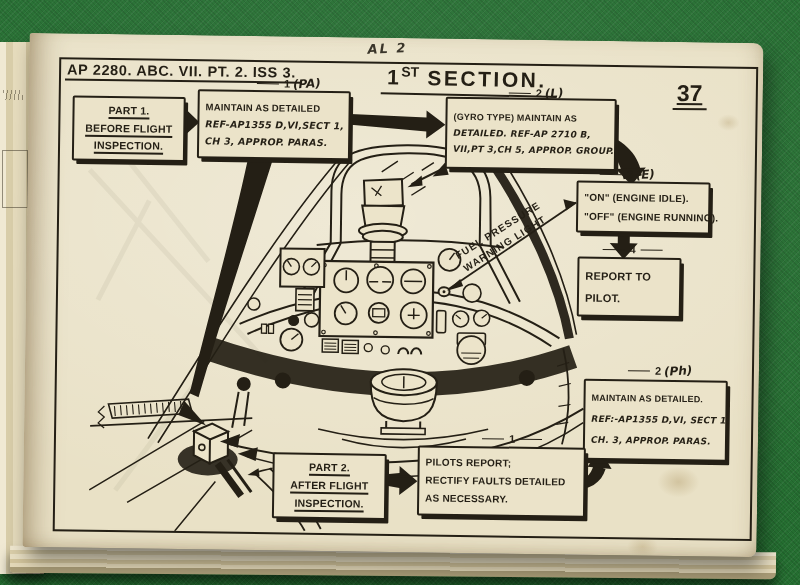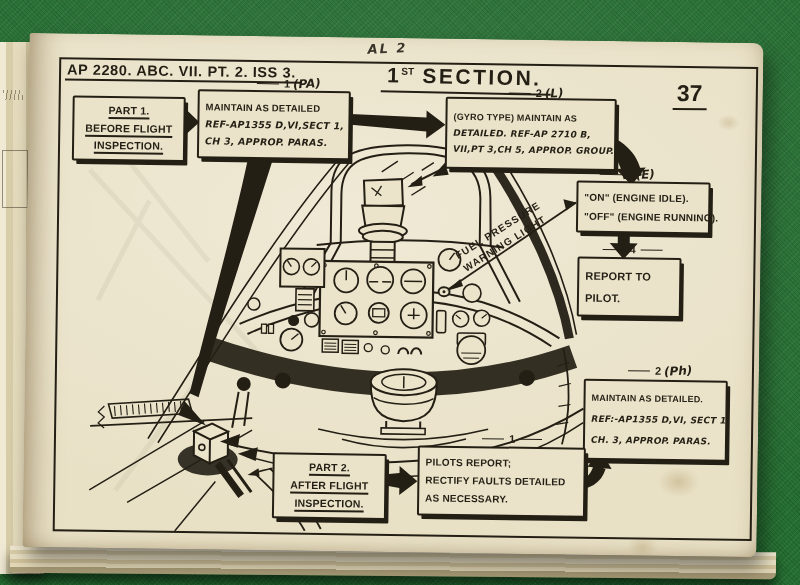--- a/index.html
+++ b/index.html
@@ -31,23 +31,23 @@
                inset 0 -12px 20px -14px rgba(120,95,55,.4),
                6px 12px 20px rgba(0,0,0,.45);
     border-radius:3px 10px 8px 3px;}
   .frame{position:absolute;left:30px;top:24px;width:695px;height:470px;border:2.4px solid #241f15;}
   .al2{position:absolute;left:338px;top:3px;font:600 13px "DejaVu Sans",sans-serif;font-style:italic;
     transform:rotate(-3deg);color:#3a352a;letter-spacing:2px;}
   .ref-header{position:absolute;left:4px;top:2px;font:700 14.5px "Liberation Sans",sans-serif;
     letter-spacing:.6px;border-bottom:2px solid #241f15;padding:0 6px 1px 2px;white-space:nowrap;}
   .title{position:absolute;left:320px;top:0;font:700 21px "Liberation Sans",sans-serif;letter-spacing:2.5px;
     border-bottom:2.6px solid #241f15;padding:0 10px 3px 6px;transform:rotate(.4deg);white-space:nowrap;}
-  .title .sup{font-size:10px;vertical-align:super;letter-spacing:0;}
+  .title .sup{font-size:14px;vertical-align:super;letter-spacing:0;}
   .pageno{position:absolute;left:612px;top:12px;font:700 23px "Liberation Sans",sans-serif;
-    border-bottom:2.2px solid #241f15;padding:0 4px 1px;}
+    border-bottom:2.2px solid #241f15;padding:0 4px 1px;text-decoration:underline;}
   .cockpit-svg{position:absolute;left:0;top:0;width:695px;height:470px;z-index:1;}
   .fbox{position:absolute;z-index:2;background:#ebe3c9;border:2.4px solid #241f15;border-radius:2px;
     box-shadow:3.5px 4.5px 0 -1px #241f15;display:flex;flex-direction:column;justify-content:center;
     padding:3px 6px;}
   .fbox .ln{font:700 9.5px/1.8 "Liberation Sans",sans-serif;letter-spacing:.2px;white-space:nowrap;}
   .fbox .it{font-style:italic;font-weight:600;font-family:"DejaVu Sans",sans-serif;}
   .fbox.center{text-align:center;}
   .fbox.center .ln{font-size:10.5px;line-height:1.7;}
   .u{text-decoration:underline;text-underline-offset:3px;text-decoration-thickness:1.6px;}
   .b-gyro .ln{font-size:9px;}

